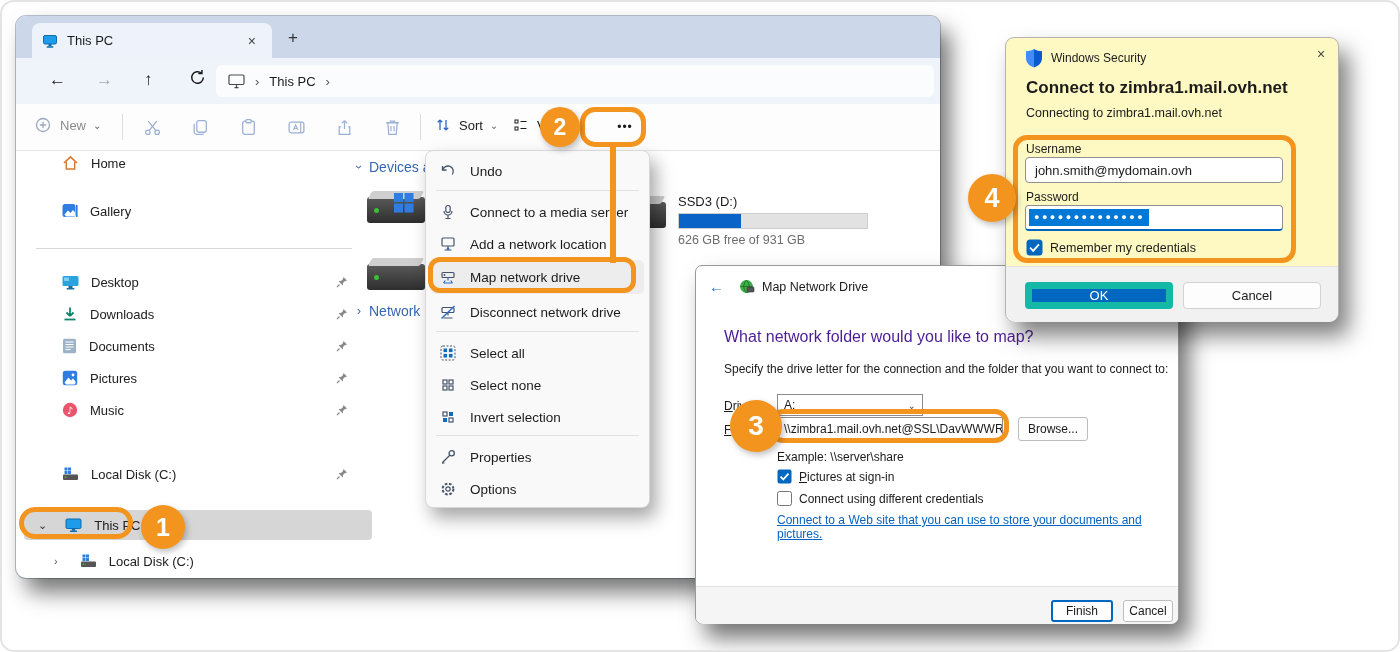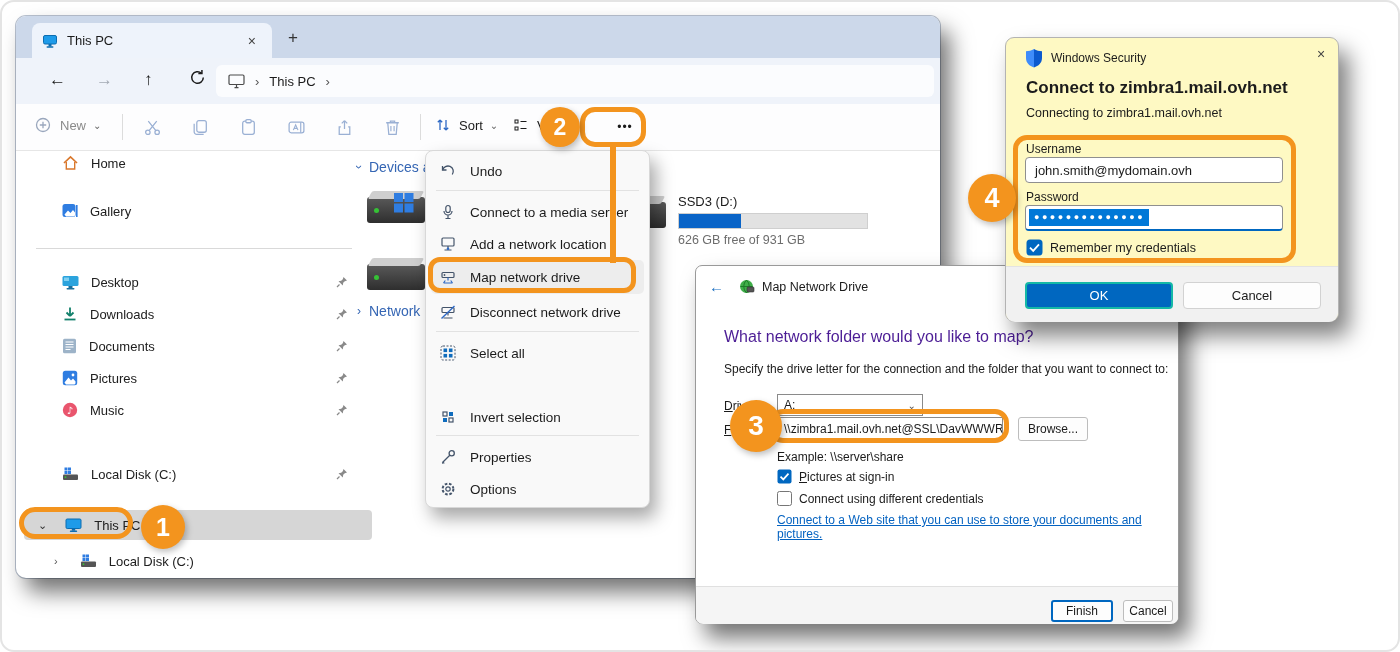--- a/index.html
+++ b/index.html
@@ -61,21 +61,21 @@
   
   .secdlg{left:1003px;top:35px;width:332px;height:283px;background:#fef9c3;border:1px solid #b3b3b3;border-radius:9px;
     box-shadow:10px 14px 22px rgba(0,0,0,.5);z-index:15;}
   .sec-app{font-size:12px;color:#1b1b1b;}
   .sec-title{font-size:17px;font-weight:bold;color:#1b1b1b;}
   .sec-sub{font-size:12.5px;color:#1b1b1b;}
   .sec-label{font-size:12px;color:#1b1b1b;}
   .sec-input{background:#fff;border:1px solid #8f8f8f;border-radius:4px;box-sizing:border-box;display:flex;align-items:center;padding:0 9px;font-size:13px;color:#1b1b1b;}
   .pw-sel{background:#0078d7;color:#fff;font-size:9px;letter-spacing:2.5px;padding:4px 4px 4px 5px;line-height:1;}
   .secfoot{position:absolute;left:0;top:228px;width:100%;height:55px;background:#f1f1f1;border-top:1px solid #e3e3e3;border-radius:0 0 9px 9px;}
-  .btn-blue{background:#0067c0;color:#fff;border:2px solid #14b8a6;border-radius:4px;font-size:13px;display:flex;align-items:center;justify-content:center;box-sizing:border-box;}
+  .btn-blue{background:#0067c0;color:#fff;border:7px solid #14b8a6;border-radius:4px;font-size:13px;display:flex;align-items:center;justify-content:center;box-sizing:border-box;}
   .btn-lite{background:#fdfdfd;color:#1b1b1b;border:1px solid #d2d2d2;border-radius:4px;font-size:13px;display:flex;align-items:center;justify-content:center;box-sizing:border-box;}
   
   .orect{border:5px solid #f3941e;border-radius:12px;z-index:20;box-sizing:border-box;}
   .badge{background:#f3941e;border-radius:50%;color:#fff;font-weight:bold;display:flex;align-items:center;justify-content:center;z-index:21;box-shadow:2px 3px 6px rgba(0,0,0,.25);}
   .oline{background:#f3941e;z-index:19;}
   .cb-label{font-size:12px;color:#1b1b1b;margin-left:7px;}
 </style>
 </head>
 <body>
 
@@ -430,20 +430,29 @@
     <div class="menu-item" style="top:186px;">
       <svg width="18" height="18" viewBox="0 0 18 18">
           <rect x="2" y="2" width="14" height="14" rx="2" fill="none" stroke="#44546a" stroke-width="1" stroke-dasharray="2 1.5"></rect>
           <rect x="4.5" y="4.5" width="3.6" height="3.6" fill="#0f6cbd"></rect>
           <rect x="9.9" y="4.5" width="3.6" height="3.6" fill="#0f6cbd"></rect>
           <rect x="4.5" y="9.9" width="3.6" height="3.6" fill="#0f6cbd"></rect>
           <rect x="9.9" y="9.9" width="3.6" height="3.6" fill="#0f6cbd"></rect>
         </svg>
       <span class="mi-label">Select all</span>
     </div>
+    <div class="menu-item" style="top:218px;">
+      <svg width="18" height="18" viewBox="0 0 18 18">
+          <rect x="4" y="4" width="4" height="4" fill="none" stroke="#44546a" stroke-width="1.2"></rect>
+          <rect x="10" y="4" width="4" height="4" fill="none" stroke="#44546a" stroke-width="1.2"></rect>
+          <rect x="4" y="10" width="4" height="4" fill="none" stroke="#44546a" stroke-width="1.2"></rect>
+          <rect x="10" y="10" width="4" height="4" fill="none" stroke="#44546a" stroke-width="1.2"></rect>
+        </svg>
+      <span class="mi-label">Select none</span>
+    </div>
     <div class="menu-item" style="top:250px;">
       <svg width="18" height="18" viewBox="0 0 18 18">
           <rect x="4" y="4" width="4" height="4" fill="none" stroke="#44546a" stroke-width="1.2"></rect>
           <rect x="10" y="4" width="4" height="4" fill="#0f6cbd"></rect>
           <rect x="4" y="10" width="4" height="4" fill="#0f6cbd"></rect>
           <rect x="10" y="10" width="4" height="4" fill="none" stroke="#44546a" stroke-width="1.2"></rect>
         </svg>
       <span class="mi-label">Invert selection</span>
     </div>
     <div class="menu-sep" style="top:284px;"></div>

